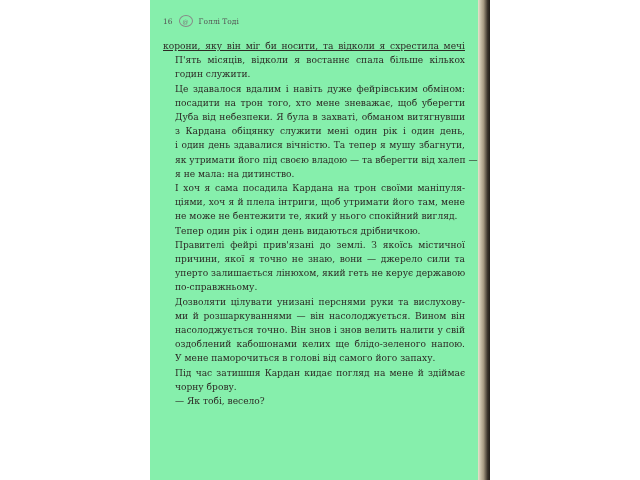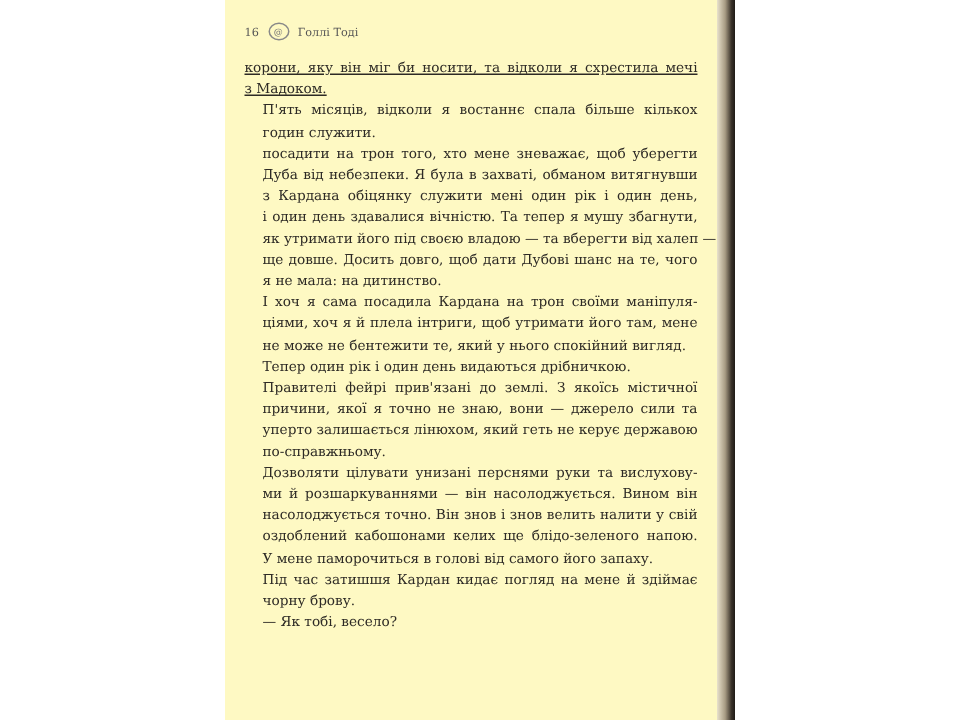--- a/index.html
+++ b/index.html
@@ -1,19 +1,19 @@
 <!DOCTYPE html>
 <html><head>
 <meta charset="utf-8">
 <style>
   html, body { margin:0; padding:0; }
   body { width:640px; height:480px; background:#ffffff; position:relative; overflow:hidden; }
   .page {
     position:absolute; left:150px; top:0; width:332px; height:480px;
-    background:#fef9c3;
+    background:#86efac;
   }
   .page-shadow {
     position:absolute; left:478px; top:0; width:12px; height:480px;
     background:linear-gradient(to right, #e9e2cc 0%, #a89c84 45%, #3a332a 80%, #1e1a15 100%);
   }
   .header {
     position:absolute; left:13px; top:14px; height:14px;
     display:flex; align-items:center; gap:6px;
     font-family:"DejaVu Serif", serif; font-size:7.5px; color:#555;
   }
@@ -38,33 +38,32 @@
 <div class="page">
   <div class="header">
     <span>16</span>
     <span class="logo">@</span>
     <span>Голлі Тоді</span>
   </div>
 
   <div class="text" id="body-text">
       <p class="noindent">
         <span class="line">корони, яку він міг би носити, та відколи я схрестила мечі</span>
-        <span class="line last">з Мадоком.</span>
       </p>
       <p>
         <span class="line">П'ять місяців, відколи я востаннє спала більше кількох</span>
         <span class="line last">годин служити.</span>
       </p>
       <p>
+        <span class="line">Це здавалося вдалим і навіть дуже фейрівським обміном:</span>
         <span class="line">посадити на трон того, хто мене зневажає, щоб уберегти</span>
         <span class="line">Дуба від небезпеки. Я була в захваті, обманом витягнувши</span>
         <span class="line">з Кардана обіцянку служити мені один рік і один день,</span>
         <span class="line">і один день здавалися вічністю. Та тепер я мушу збагнути,</span>
         <span class="line">як утримати його під своєю владою — та вберегти від халеп —</span>
-        <span class="line">ще довше. Досить довго, щоб дати Дубові шанс на те, чого</span>
         <span class="line last">я не мала: на дитинство.</span>
       </p>
       <p>
         <span class="line">І хоч я сама посадила Кардана на трон своїми маніпуля-</span>
         <span class="line">ціями, хоч я й плела інтриги, щоб утримати його там, мене</span>
         <span class="line last">не може не бентежити те, який у нього спокійний вигляд.</span>
       </p>
       <p>
         <span class="line last">Тепер один рік і один день видаються дрібничкою.</span>
       </p>

